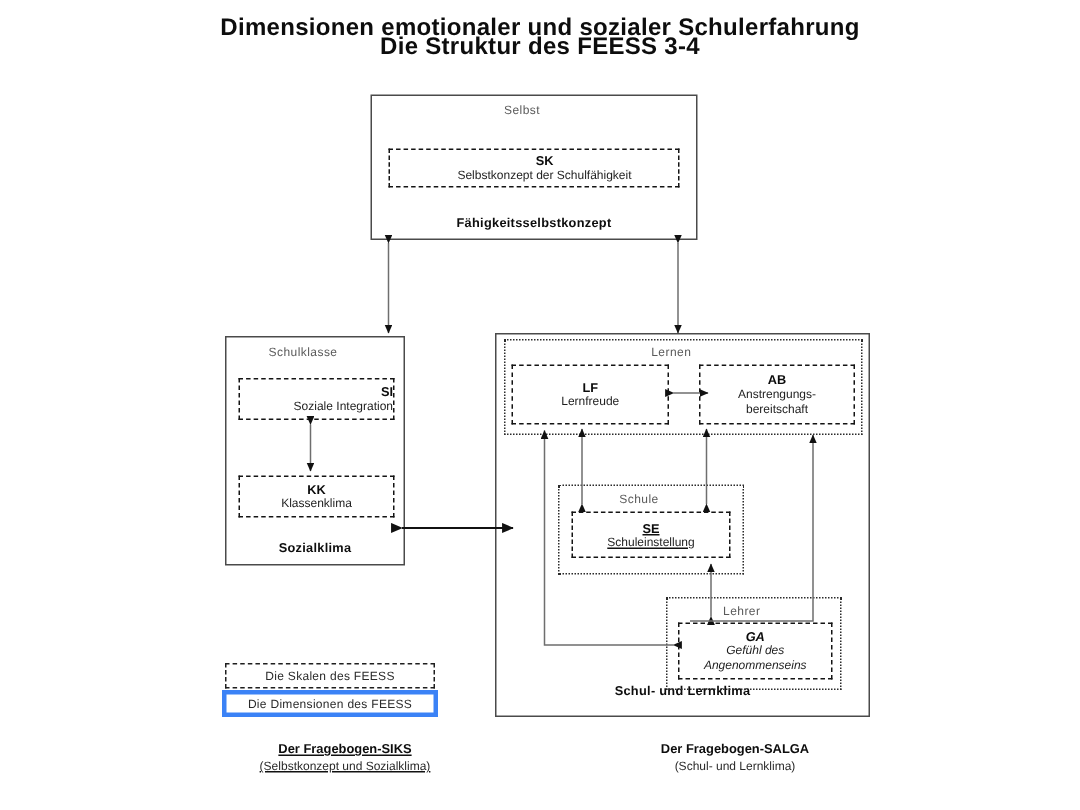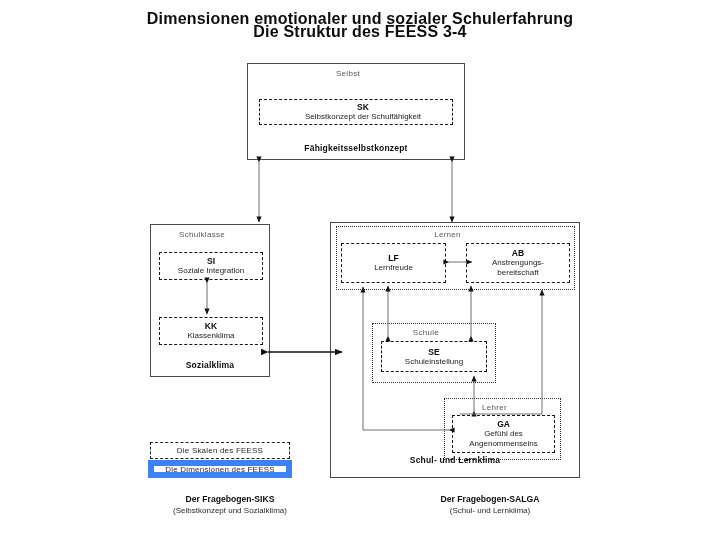--- a/index.html
+++ b/index.html
@@ -46,21 +46,21 @@
   .scale .code{font-size:8.5px;font-weight:bold;color:#0b0b0b;}
   .scale .name{font-size:8px;color:#1d1d1d;}
 
   
   .legend-item{
     position:absolute;box-sizing:border-box;
     display:flex;align-items:center;justify-content:center;
     font-size:8px;color:#2a2a2a;letter-spacing:.2px;
   }
   .legend-dashed{border:1px dashed #1f1f1f;text-align:right;}
-  .legend-solid{border:6px solid #3b82f6;}
+  .legend-solid{border:3px solid #3b82f6;}
 
   
   .caption{position:absolute;text-align:center;}
   .caption .c1{font-size:8.6px;font-weight:bold;color:#0d0d0d;line-height:11px;}
   .caption .c2{font-size:8px;color:#2a2a2a;line-height:11px;}
 
   
   #arrows{position:absolute;left:0;top:0;width:720px;height:540px;pointer-events:none;}
 </style>
 </head>
@@ -79,21 +79,21 @@
   </div>
   <div class="scale" style="left:259px;top:99px;width:194px;height:26px;padding-left:14px;">
     <span class="code">SK</span>
     <span class="name">Selbstkonzept der Schulfähigkeit</span>
   </div>
 
   <div class="box solid" style="left:150px;top:224px;width:120px;height:153px;">
     <div class="grp-head">Schulklasse</div>
     <div class="grp-foot">Sozialklima</div>
   </div>
-  <div class="scale" style="left:159px;top:252px;width:104px;height:28px;">
+  <div class="scale" style="left:159px;top:252px;width:104px;height:28px;align-items:flex-end;">
     <span class="code">SI</span>
     <span class="name">Soziale Integration</span>
   </div>
   <div class="scale" style="left:159px;top:317px;width:104px;height:28px;">
     <span class="code">KK</span>
     <span class="name">Klassenklima</span>
   </div>
 
   <div class="box solid" style="left:330px;top:222px;width:250px;height:256px;">
     <div class="grp-foot" style="bottom:12px;">Schul- und Lernklima</div>
@@ -108,38 +108,38 @@
   </div>
   <div class="scale" style="left:466px;top:243px;width:104px;height:40px;">
     <span class="code">AB</span>
     <span class="name">Anstrengungs-</span>
     <span class="name">bereitschaft</span>
   </div>
 
   <div class="box dotted" style="left:372px;top:323px;width:124px;height:60px;">
     <div class="grp-head" style="top:4px;">Schule</div>
   </div>
-  <div class="scale" style="left:381px;top:341px;width:106px;height:31px;">
+  <div class="scale" style="left:381px;top:341px;width:106px;height:31px;text-decoration:underline;">
     <span class="code">SE</span>
     <span class="name">Schuleinstellung</span>
   </div>
 
   <div class="box dotted" style="left:444px;top:398px;width:117px;height:62px;">
     <div class="grp-head" style="top:4px;">Lehrer</div>
   </div>
-  <div class="scale" style="left:452px;top:415px;width:103px;height:38px;">
+  <div class="scale" style="left:452px;top:415px;width:103px;height:38px;font-style:italic;">
     <span class="code">GA</span>
     <span class="name">Gefühl des</span>
     <span class="name">Angenommenseins</span>
   </div>
 
   <div class="legend-item legend-dashed" style="left:150px;top:442px;width:140px;height:17px;">Die Skalen des FEESS</div>
   <div class="legend-item legend-solid" style="left:148px;top:460px;width:144px;height:18px;">Die Dimensionen des FEESS</div>
 
-  <div class="caption" style="left:140px;top:494px;width:180px;">
+  <div class="caption" style="left:140px;top:494px;width:180px;text-decoration:underline;">
     <div class="c1">Der Fragebogen-SIKS</div>
     <div class="c2">(Selbstkonzept und Sozialklima)</div>
   </div>
   <div class="caption" style="left:390px;top:494px;width:200px;">
     <div class="c1">Der Fragebogen-SALGA</div>
     <div class="c2">(Schul- und Lernklima)</div>
   </div>
 
   <svg id="arrows" viewBox="0 0 720 540">
     <defs>

